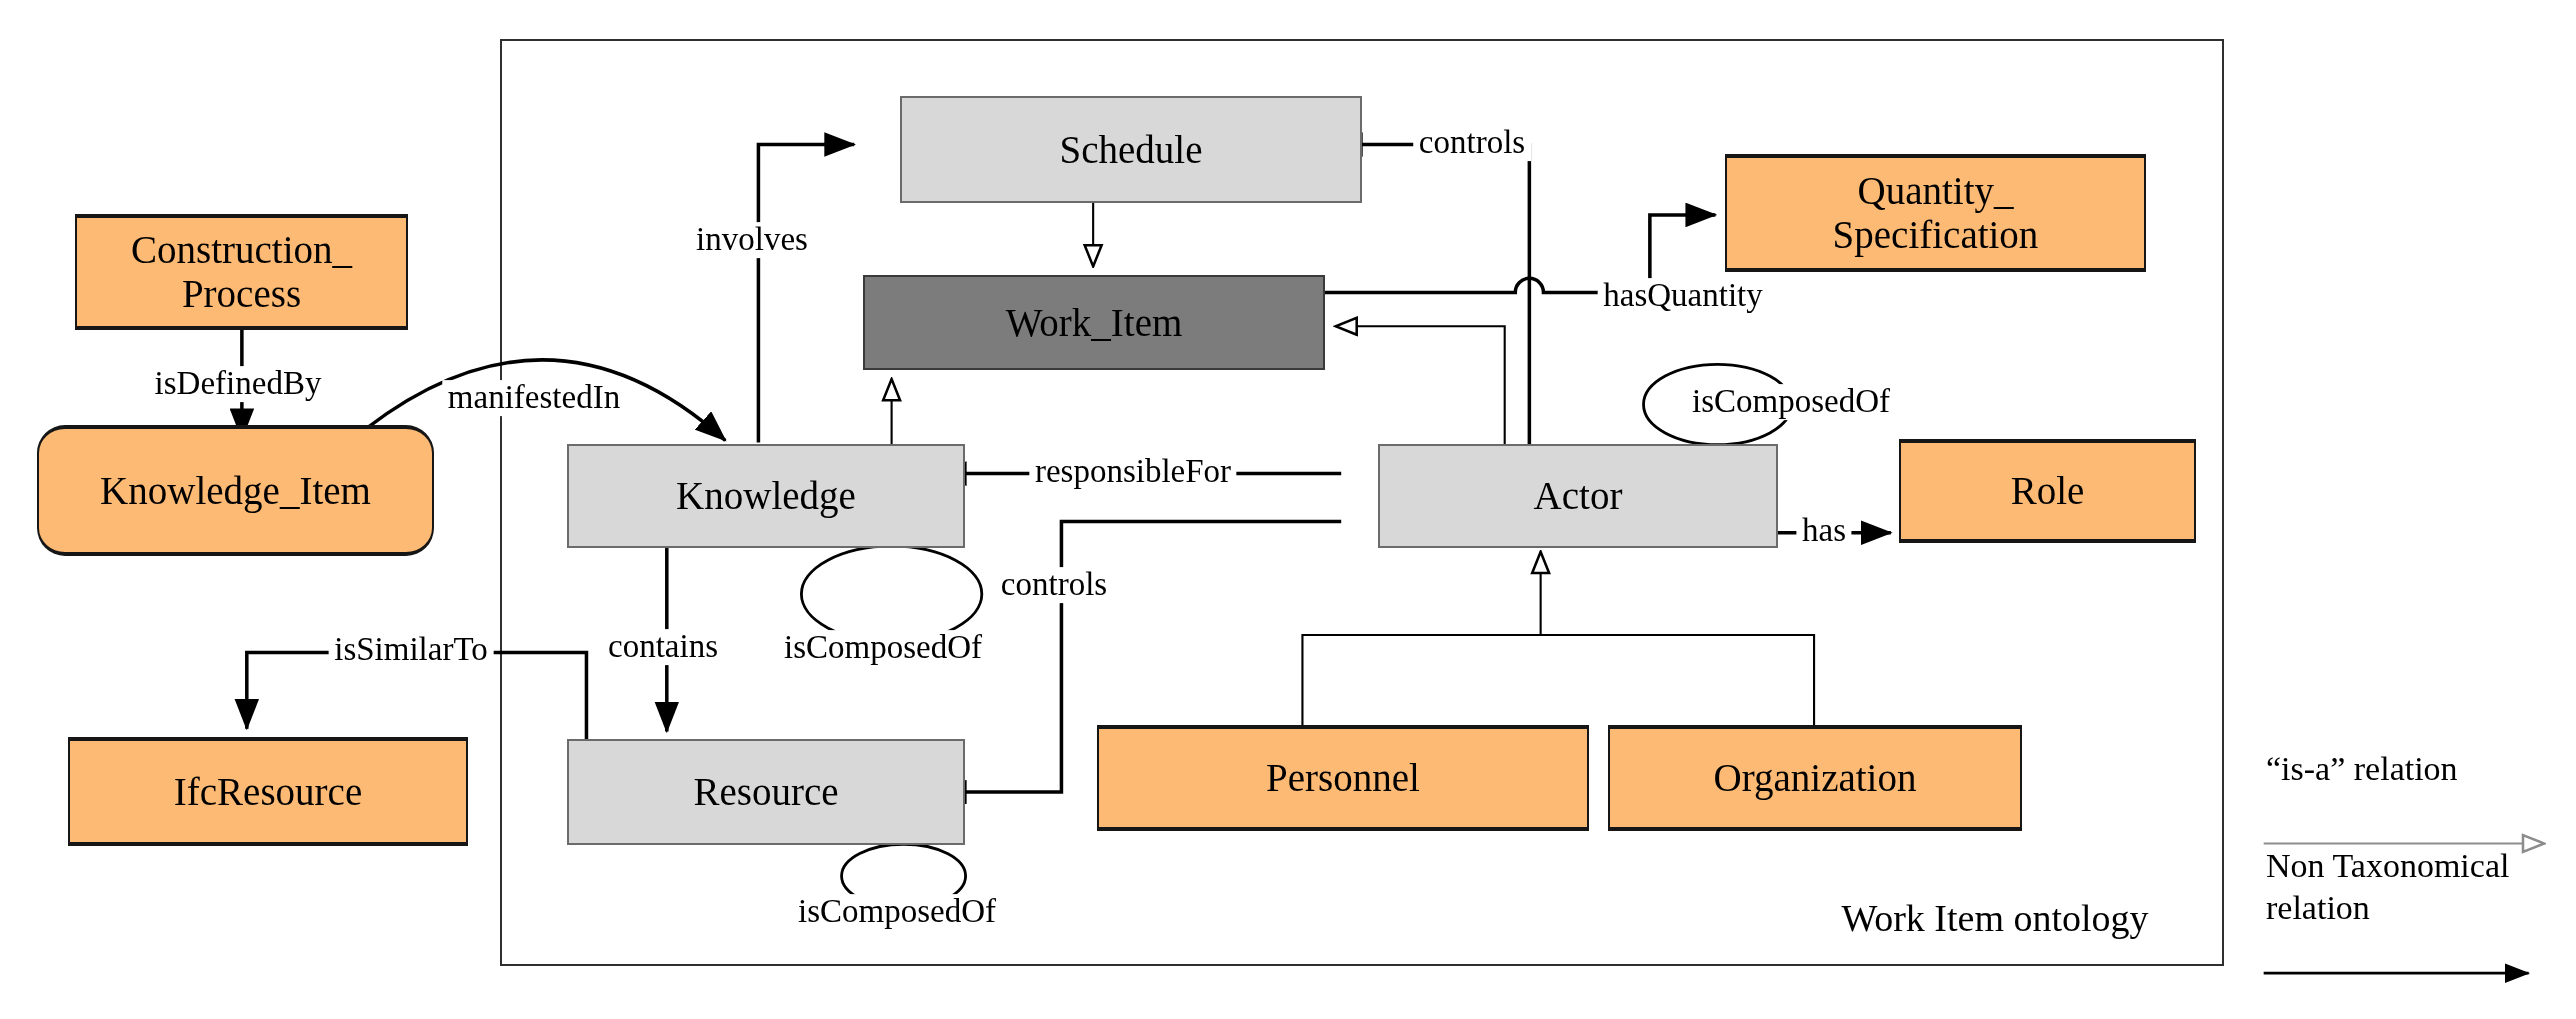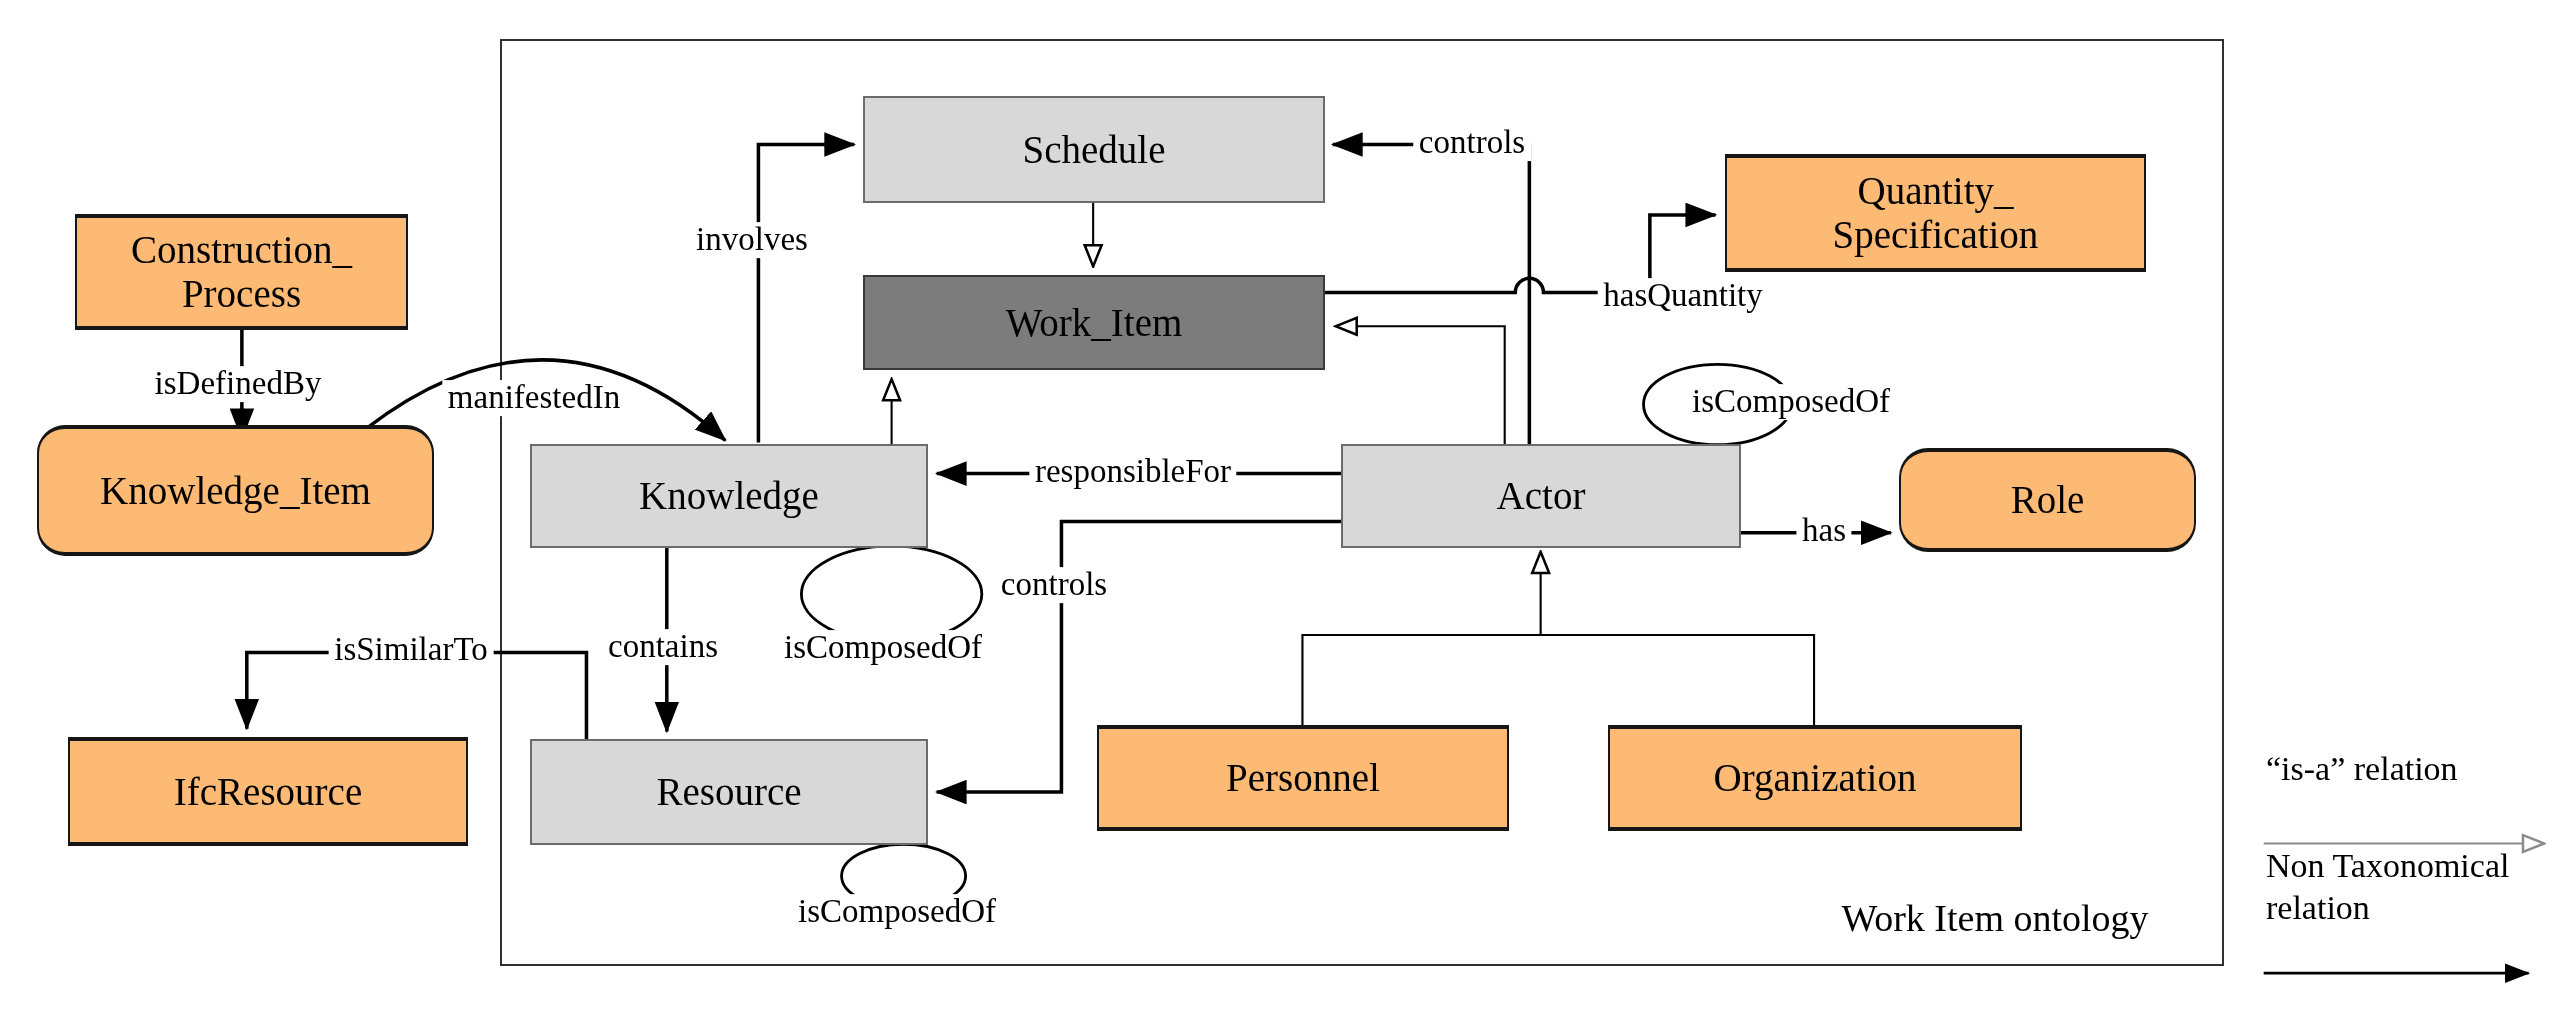--- a/index.html
+++ b/index.html
@@ -11,21 +11,21 @@
   .frame{
     position:absolute;left:500px;top:39px;width:1720px;height:923px;
     border:2.1px solid #2f2f2f;z-index:0;background:transparent;
   }
   .wires{position:absolute;left:0;top:0;z-index:1;}
   .node{
     position:absolute;display:flex;flex-direction:column;align-items:center;justify-content:center;
     text-align:center;font-size:39px;line-height:1.12;z-index:2;box-sizing:border-box;
   }
   .node.white{background:#fdba74;border:2.8px solid #161616;border-top-width:4.2px;border-bottom-width:4.2px;}
-  .node.gray{background:#d8d8d8;border:2.1px solid #6b6b6b;}
+  .node.gray{background:#d8d8d8;border:2.1px solid #6b6b6b;margin-left:37px;}
   .node.dark{background:#7c7c7c;border:2.8px solid #3a3a3a;color:#000000;}
   .elabel{
     position:absolute;transform:translate(-50%,-50%);background:#ffffff;
     font-size:33px;line-height:1;padding:1.4px 5.6px;white-space:nowrap;z-index:3;
   }
   .plain-label{
     position:absolute;transform:translate(-50%,-50%);font-size:38px;white-space:nowrap;z-index:3;
   }
   .legend{
     position:absolute;left:2266px;top:748px;width:310px;text-align:left;
@@ -100,24 +100,24 @@
   <div class="node gray" style="left:530px;top:739px;width:398px;height:106px;">
     <span>Resource</span>
   </div>
   <div class="node gray" style="left:1341px;top:444px;width:400px;height:104px;">
     <span>Actor</span>
   </div>
   <div class="node white" style="left:1725px;top:154px;width:421px;height:118px;">
     <span>Quantity_</span>
     <span>Specification</span>
   </div>
-  <div class="node white" style="left:1899px;top:448px;width:297px;height:104px;border-radius:29px;">
+  <div class="node white" style="left:1899px;top:439px;width:297px;height:104px;">
     <span>Role</span>
   </div>
-  <div class="node white" style="left:1097px;top:725px;width:412px;height:106px;">
+  <div class="node white" style="left:1097px;top:725px;width:492px;height:106px;">
     <span>Personnel</span>
   </div>
   <div class="node white" style="left:1608px;top:725px;width:414px;height:106px;">
     <span>Organization</span>
   </div>
 
   <div class="elabel" style="left:238px;top:384px;">isDefinedBy</div>
   <div class="elabel" style="left:534px;top:398px;">manifestedIn</div>
   <div class="elabel" style="left:752px;top:240px;">involves</div>
   <div class="elabel" style="left:1472px;top:143px;">controls</div>

